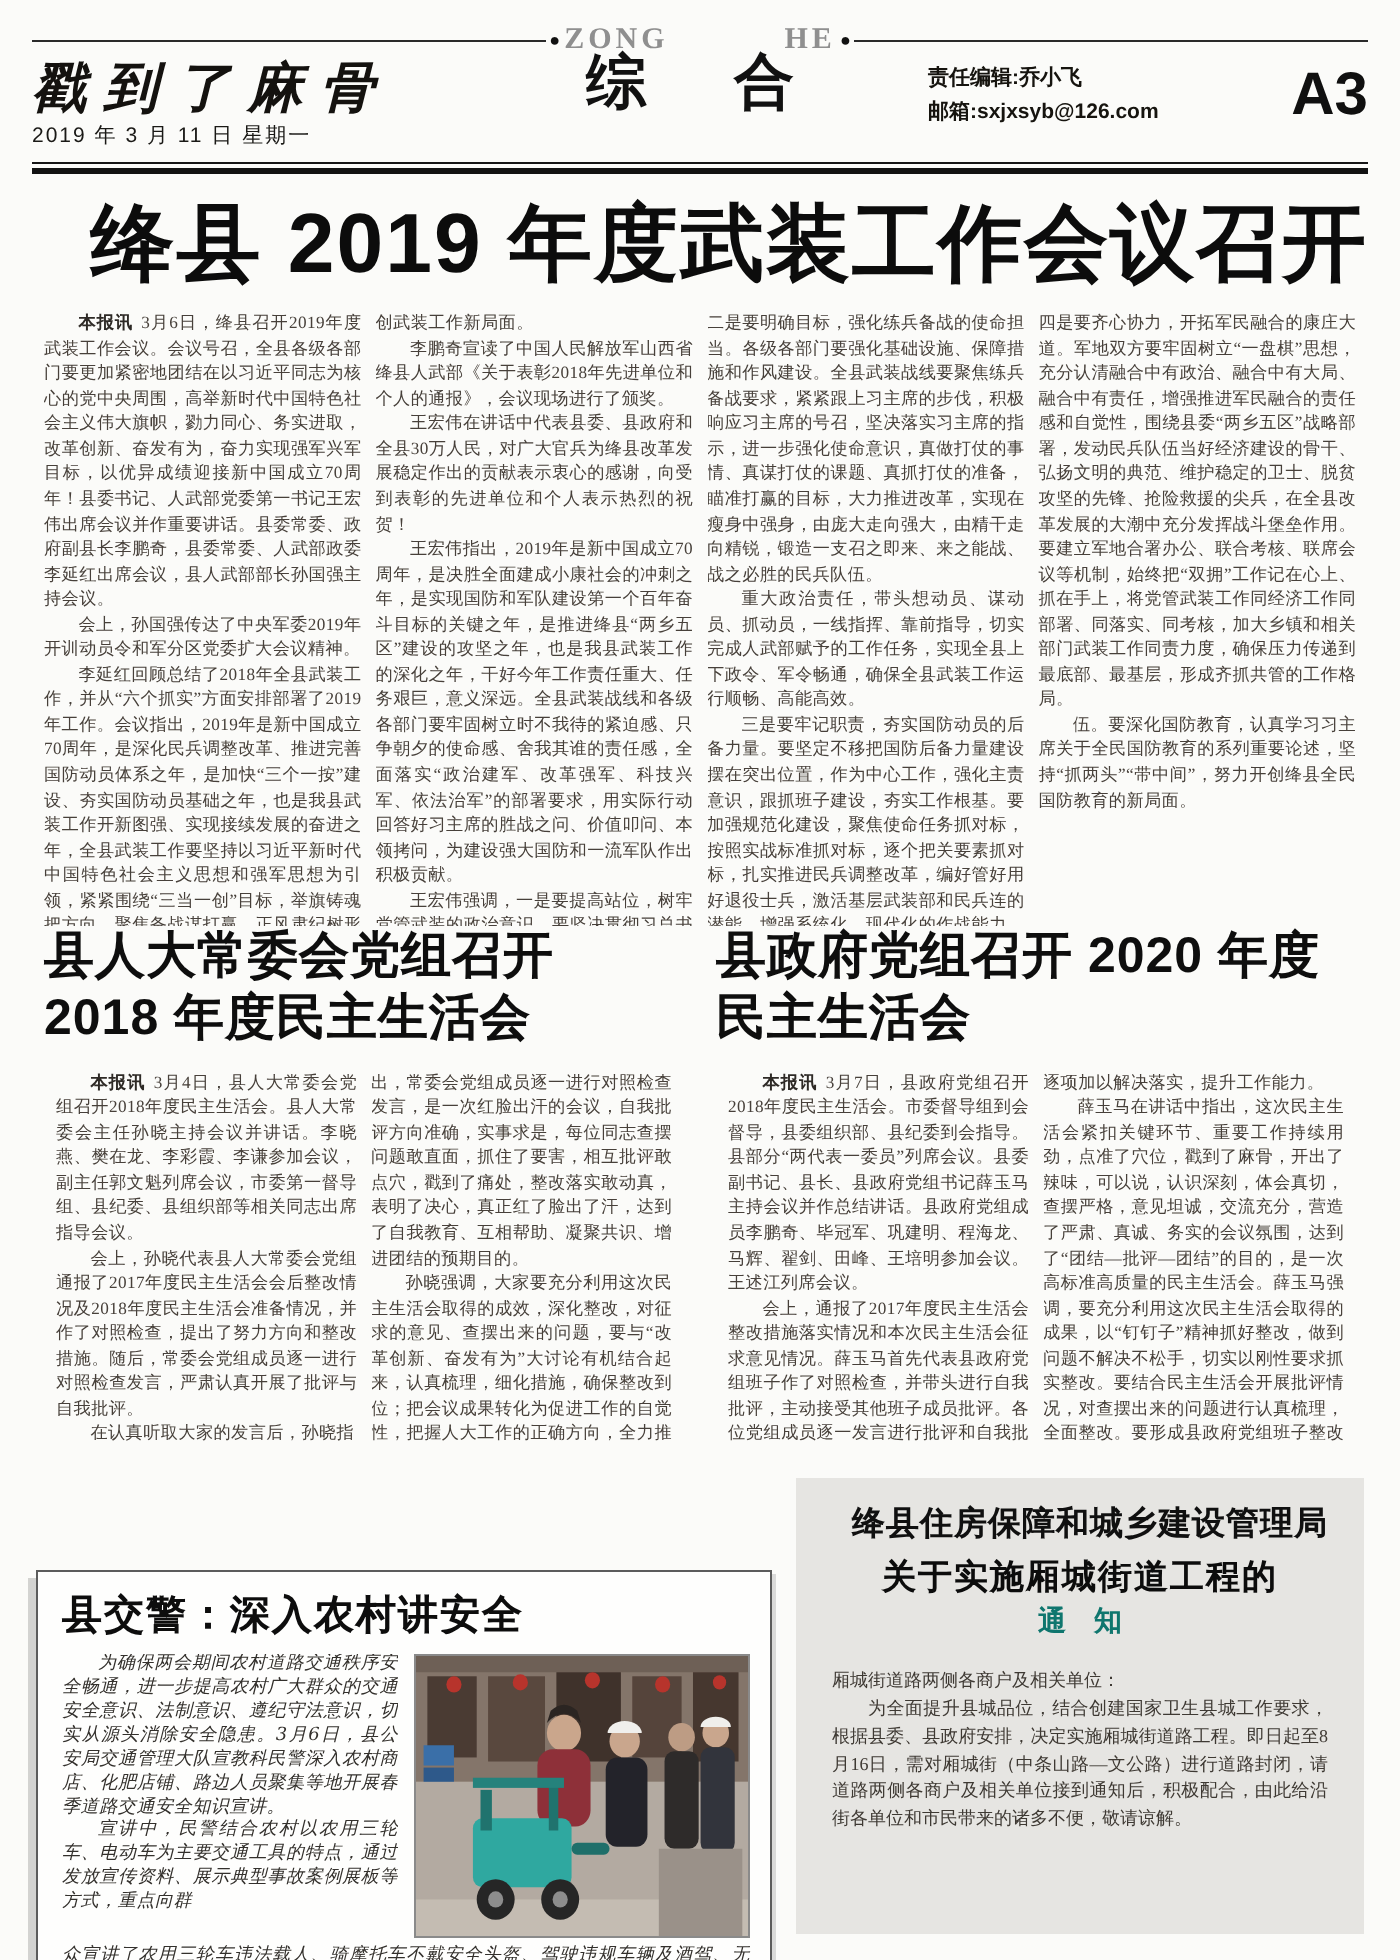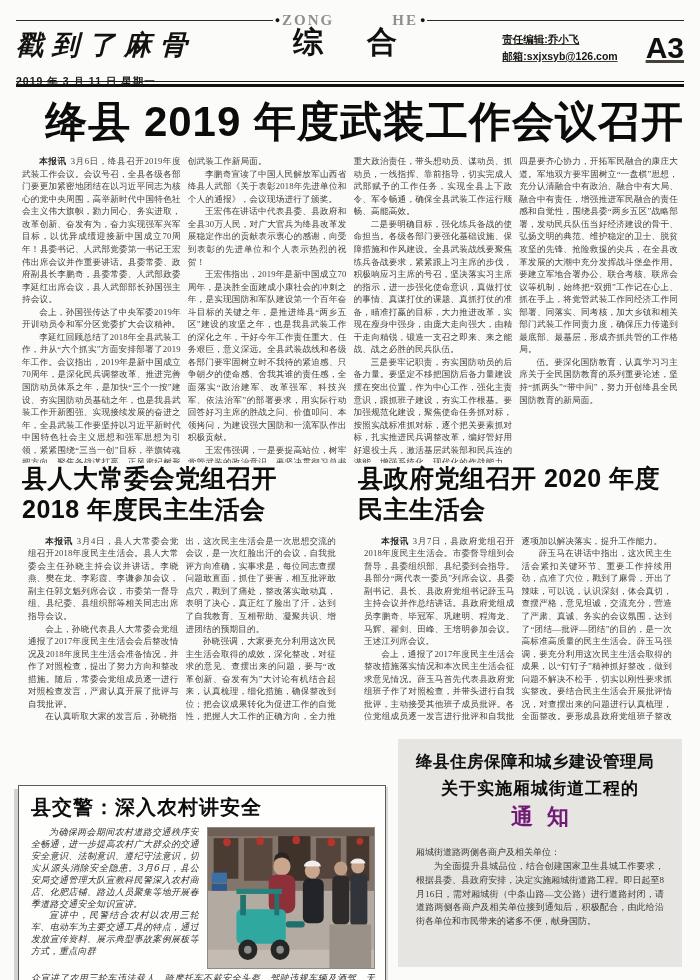--- a/index.html
+++ b/index.html
@@ -18,27 +18,27 @@
   .pinyin-row .dot{font-size:9px;color:#111;margin:0 2px;line-height:1;}
   .pinyin{font-family:"Liberation Serif",serif;color:#8f8f8f;font-size:15px;font-weight:bold;letter-spacing:2px;}
   .pinyin-gap{width:58px;}
 
   .mast-row{display:flex;justify-content:space-between;align-items:flex-start;margin-top:2px;height:46px;}
   .mast-left{width:210px;}
   .paper-name{
     font-family:"DejaVu Serif",serif;font-weight:bold;font-style:italic;
     font-size:27px;color:#14120f;letter-spacing:9px;line-height:1.05;white-space:nowrap;
   }
-  .paper-date{font-family:"Liberation Sans",sans-serif;font-weight:bold;font-size:10.5px;color:#1a1916;margin-top:16px;letter-spacing:1px;}
+  .paper-date{font-family:"Liberation Sans",sans-serif;font-weight:normal;font-size:10.5px;color:#1a1916;margin-top:2px;letter-spacing:1px;}
   .mast-center{width:190px;text-align:center;margin-top:-6px;}
   .section-title{
     font-family:"DejaVu Serif",serif;font-weight:bold;font-size:30px;color:#111;
     display:flex;justify-content:center;gap:44px;line-height:1.1;
   }
-  .mast-right{width:220px;display:flex;justify-content:flex-end;gap:28px;align-items:center;text-decoration:underline;}
+  .mast-right{width:220px;display:flex;justify-content:space-between;gap:0;align-items:center;}
   .editor-info{font-family:"Liberation Sans",sans-serif;font-weight:bold;font-size:10.5px;color:#16140f;line-height:1.6;text-align:left;}
   .page-number{font-family:"Liberation Sans",sans-serif;font-weight:900;font-size:30px;color:#101010;line-height:1;}
 
   .header-rule{margin-top:4px;height:2px;border-top:1.5px solid #161616;border-bottom:3.5px solid #121212;}
 
   
   .main-headline{
     font-family:"Liberation Sans","DejaVu Sans",sans-serif;font-weight:900;
     font-size:42px;color:#0c0c0c;text-align:right;margin:12px 0 10px 0;
     letter-spacing:1px;line-height:1.1;white-space:nowrap;
@@ -86,29 +86,29 @@
   .police-textcol{width:168px;height:142px;overflow:hidden;}
   .police-photo{flex:1;height:140px;border:1px solid #8a8a8a;overflow:hidden;background:#a99f96;}
   .police-photo svg{display:block;width:100%;height:100%;}
   .police-wide{margin-top:4px;}
 
   .notice-box{
     flex:1;background:#e6e5e2;padding:12px 18px 10px 18px;box-sizing:border-box;height:228px;overflow:hidden;
   }
   .notice-org{
     font-family:"Liberation Sans",sans-serif;font-weight:900;font-size:16.5px;
-    color:#101010;text-align:left;margin:0;letter-spacing:.5px;
+    color:#101010;text-align:right;margin:0;letter-spacing:.5px;
   }
   .notice-title{
     font-family:"Liberation Sans",sans-serif;font-weight:900;font-size:17px;
     color:#0c0c0c;text-align:center;margin:4px 0 0 0;letter-spacing:1px;
   }
   .notice-title2{
-    font-family:"Liberation Sans",sans-serif;font-weight:900;font-size:22px;
-    color:#701a75;text-align:center;margin:2px 0 14px 0;letter-spacing:14px;text-indent:14px;
+    font-family:"Liberation Sans",sans-serif;font-weight:900;font-size:14px;
+    color:#0f766e;text-align:center;margin:2px 0 14px 0;letter-spacing:14px;text-indent:14px;
   }
   .notice-body p{font-size:9px;line-height:1.55;color:#3e3933;text-align:justify;}
   .notice-salutation{text-indent:0 !important;}
   .notice-main{text-indent:2em;}
 </style>
 </head>
 <body>
 
 <div class="page">
 
@@ -158,22 +158,22 @@
       <div class="cont" data-bind-list="article1.col2">
           <p>创武装工作新局面。</p>
           <p>李鹏奇宣读了中国人民解放军山西省绛县人武部《关于表彰2018年先进单位和个人的通报》，会议现场进行了颁奖。</p>
           <p>王宏伟在讲话中代表县委、县政府和全县30万人民，对广大官兵为绛县改革发展稳定作出的贡献表示衷心的感谢，向受到表彰的先进单位和个人表示热烈的祝贺！</p>
           <p>王宏伟指出，2019年是新中国成立70周年，是决胜全面建成小康社会的冲刺之年，是实现国防和军队建设第一个百年奋斗目标的关键之年，是推进绛县“两乡五区”建设的攻坚之年，也是我县武装工作的深化之年，干好今年工作责任重大、任务艰巨，意义深远。全县武装战线和各级各部门要牢固树立时不我待的紧迫感、只争朝夕的使命感、舍我其谁的责任感，全面落实“政治建军、改革强军、科技兴军、依法治军”的部署要求，用实际行动回答好习主席的胜战之问、价值叩问、本领拷问，为建设强大国防和一流军队作出积极贡献。</p>
           <p>王宏伟强调，一是要提高站位，树牢党管武装的政治意识。要坚决贯彻习总书记强军思想，牢固树立“党管武装”意识，切实落实第一责任人责任。各乡镇党委书记、各单位主要负责人要始终把抓好党管武装作为</p>
         </div>
     </div>
     <div class="col">
       <div class="cont" data-bind-list="article1.col3">
+          <p>二是要明确目标，强化练兵备战的使命担当。各级各部门要强化基础设施、保障措施和作风建设。全县武装战线要聚焦练兵备战要求，紧紧跟上习主席的步伐，积极响应习主席的号召，坚决落实习主席的指示，进一步强化使命意识，真做打仗的事情、真谋打仗的课题、真抓打仗的准备，瞄准打赢的目标，大力推进改革，实现在瘦身中强身，由庞大走向强大，由精干走向精锐，锻造一支召之即来、来之能战、战之必胜的民兵队伍。</p>
           <p>重大政治责任，带头想动员、谋动员、抓动员，一线指挥、靠前指导，切实完成人武部赋予的工作任务，实现全县上下政令、军令畅通，确保全县武装工作运行顺畅、高能高效。</p>
-          <p>二是要明确目标，强化练兵备战的使命担当。各级各部门要强化基础设施、保障措施和作风建设。全县武装战线要聚焦练兵备战要求，紧紧跟上习主席的步伐，积极响应习主席的号召，坚决落实习主席的指示，进一步强化使命意识，真做打仗的事情、真谋打仗的课题、真抓打仗的准备，瞄准打赢的目标，大力推进改革，实现在瘦身中强身，由庞大走向强大，由精干走向精锐，锻造一支召之即来、来之能战、战之必胜的民兵队伍。</p>
           <p>三是要牢记职责，夯实国防动员的后备力量。要坚定不移把国防后备力量建设摆在突出位置，作为中心工作，强化主责意识，跟抓班子建设，夯实工作根基。要加强规范化建设，聚焦使命任务抓对标，按照实战标准抓对标，逐个把关要素抓对标，扎实推进民兵调整改革，编好管好用好退役士兵，激活基层武装部和民兵连的潜能，增强系统化、现代化的作战能力。要征集优质兵员，认真贯彻军委国防动员部“两稳两增一降”指示要求，让更多有志青年参与国防、献身国防，建设一支强大的、高素质的国防后备力量队</p>
         </div>
     </div>
     <div class="col">
       <div class="cont" data-bind-list="article1.col4">
           <p>四是要齐心协力，开拓军民融合的康庄大道。军地双方要牢固树立“一盘棋”思想，充分认清融合中有政治、融合中有大局、融合中有责任，增强推进军民融合的责任感和自觉性，围绕县委“两乡五区”战略部署，发动民兵队伍当好经济建设的骨干、弘扬文明的典范、维护稳定的卫士、脱贫攻坚的先锋、抢险救援的尖兵，在全县改革发展的大潮中充分发挥战斗堡垒作用。要建立军地合署办公、联合考核、联席会议等机制，始终把“双拥”工作记在心上、抓在手上，将党管武装工作同经济工作同部署、同落实、同考核，加大乡镇和相关部门武装工作同责力度，确保压力传递到最底部、最基层，形成齐抓共管的工作格局。</p>
           <p>伍。要深化国防教育，认真学习习主席关于全民国防教育的系列重要论述，坚持“抓两头”“带中间”，努力开创绛县全民国防教育的新局面。</p>
         </div>
     </div>
   </div>
@@ -184,21 +184,21 @@
       <div class="cols bodytext">
         <div class="col">
           <p><span class="lead" data-bind="article_renda.p1_lead">本报讯</span><span data-bind="article_renda.p1_text">3月4日，县人大常委会党组召开2018年度民主生活会。县人大常委会主任孙晓主持会议并讲话。李晓燕、樊在龙、李彩霞、李谦参加会议，副主任郭文魁列席会议，市委第一督导组、县纪委、县组织部等相关同志出席指导会议。</span></p>
           <div data-bind-list="article_renda.col1_rest">
               <p>会上，孙晓代表县人大常委会党组通报了2017年度民主生活会会后整改情况及2018年度民主生活会准备情况，并作了对照检查，提出了努力方向和整改措施。随后，常委会党组成员逐一进行对照检查发言，严肃认真开展了批评与自我批评。</p>
               <p>在认真听取大家的发言后，孙晓指</p>
             </div>
         </div>
         <div class="col">
           <div class="cont" data-bind-list="article_renda.col2">
-              <p>出，这次民主生活会是一次思想交流的会议，是一次红脸出汗的会议，自我批评方向准确，实事求是，每位同志查摆问题敢直面，抓住了要害，相互批评敢点穴，戳到了痛处，整改落实敢动真，表明了决心，真正红了脸出了汗，达到了自我教育、互相帮助、凝聚共识、增进团结的预期目的。</p>
+              <p>出，常委会党组成员逐一进行对照检查发言，是一次红脸出汗的会议，自我批评方向准确，实事求是，每位同志查摆问题敢直面，抓住了要害，相互批评敢点穴，戳到了痛处，整改落实敢动真，表明了决心，真正红了脸出了汗，达到了自我教育、互相帮助、凝聚共识、增进团结的预期目的。</p>
               <p>孙晓强调，大家要充分利用这次民主生活会取得的成效，深化整改，对征求的意见、查摆出来的问题，要与“改革创新、奋发有为”大讨论有机结合起来，认真梳理，细化措施，确保整改到位；把会议成果转化为促进工作的自觉性，把握人大工作的正确方向，全力推动县委重大决策部署，积极营造人大干事创业的良好氛围。</p>
             </div>
         </div>
       </div>
     </div>
     <div class="half">
       <h2 class="sub-headline" data-bind="article_zhengfu.headline">县政府党组召开 2020 年度民主生活会</h2>
       <div class="cols bodytext">
         <div class="col">
           <p><span class="lead" data-bind="article_zhengfu.p1_lead">本报讯</span><span data-bind="article_zhengfu.p1_text">3月7日，县政府党组召开2018年度民主生活会。市委督导组到会督导，县委组织部、县纪委到会指导。县部分“两代表一委员”列席会议。县委副书记、县长、县政府党组书记薛玉马主持会议并作总结讲话。县政府党组成员李鹏奇、毕冠军、巩建明、程海龙、马辉、翟剑、田峰、王培明参加会议。王述江列席会议。</span></p>
@@ -280,19 +280,19 @@
       </div>
 
     </div>
 
     <div class="notice-box">
       <p class="notice-org" data-bind="notice.org_line">绛县住房保障和城乡建设管理局</p>
       <p class="notice-title" data-bind="notice.title_line">关于实施厢城街道工程的</p>
       <p class="notice-title2" data-bind="notice.title_word">通知</p>
       <div class="notice-body">
         <p class="notice-salutation" data-bind="notice.salutation">厢城街道路两侧各商户及相关单位：</p>
-        <p class="notice-main" data-bind="notice.body">为全面提升县城品位，结合创建国家卫生县城工作要求，根据县委、县政府安排，决定实施厢城街道路工程。即日起至8月16日，需对厢城街（中条山路—文公路）进行道路封闭，请道路两侧各商户及相关单位接到通知后，积极配合，由此给沿街各单位和市民带来的诸多不便，献身国防。</p>
+        <p class="notice-main" data-bind="notice.body">为全面提升县城品位，结合创建国家卫生县城工作要求，根据县委、县政府安排，决定实施厢城街道路工程。即日起至8月16日，需对厢城街（中条山路—文公路）进行道路封闭，请道路两侧各商户及相关单位接到通知后，积极配合，由此给沿街各单位和市民带来的诸多不便，敬请谅解。</p>
 
       </div>
     </div>
 
   </div>
 </div>
 
 </body></html>

